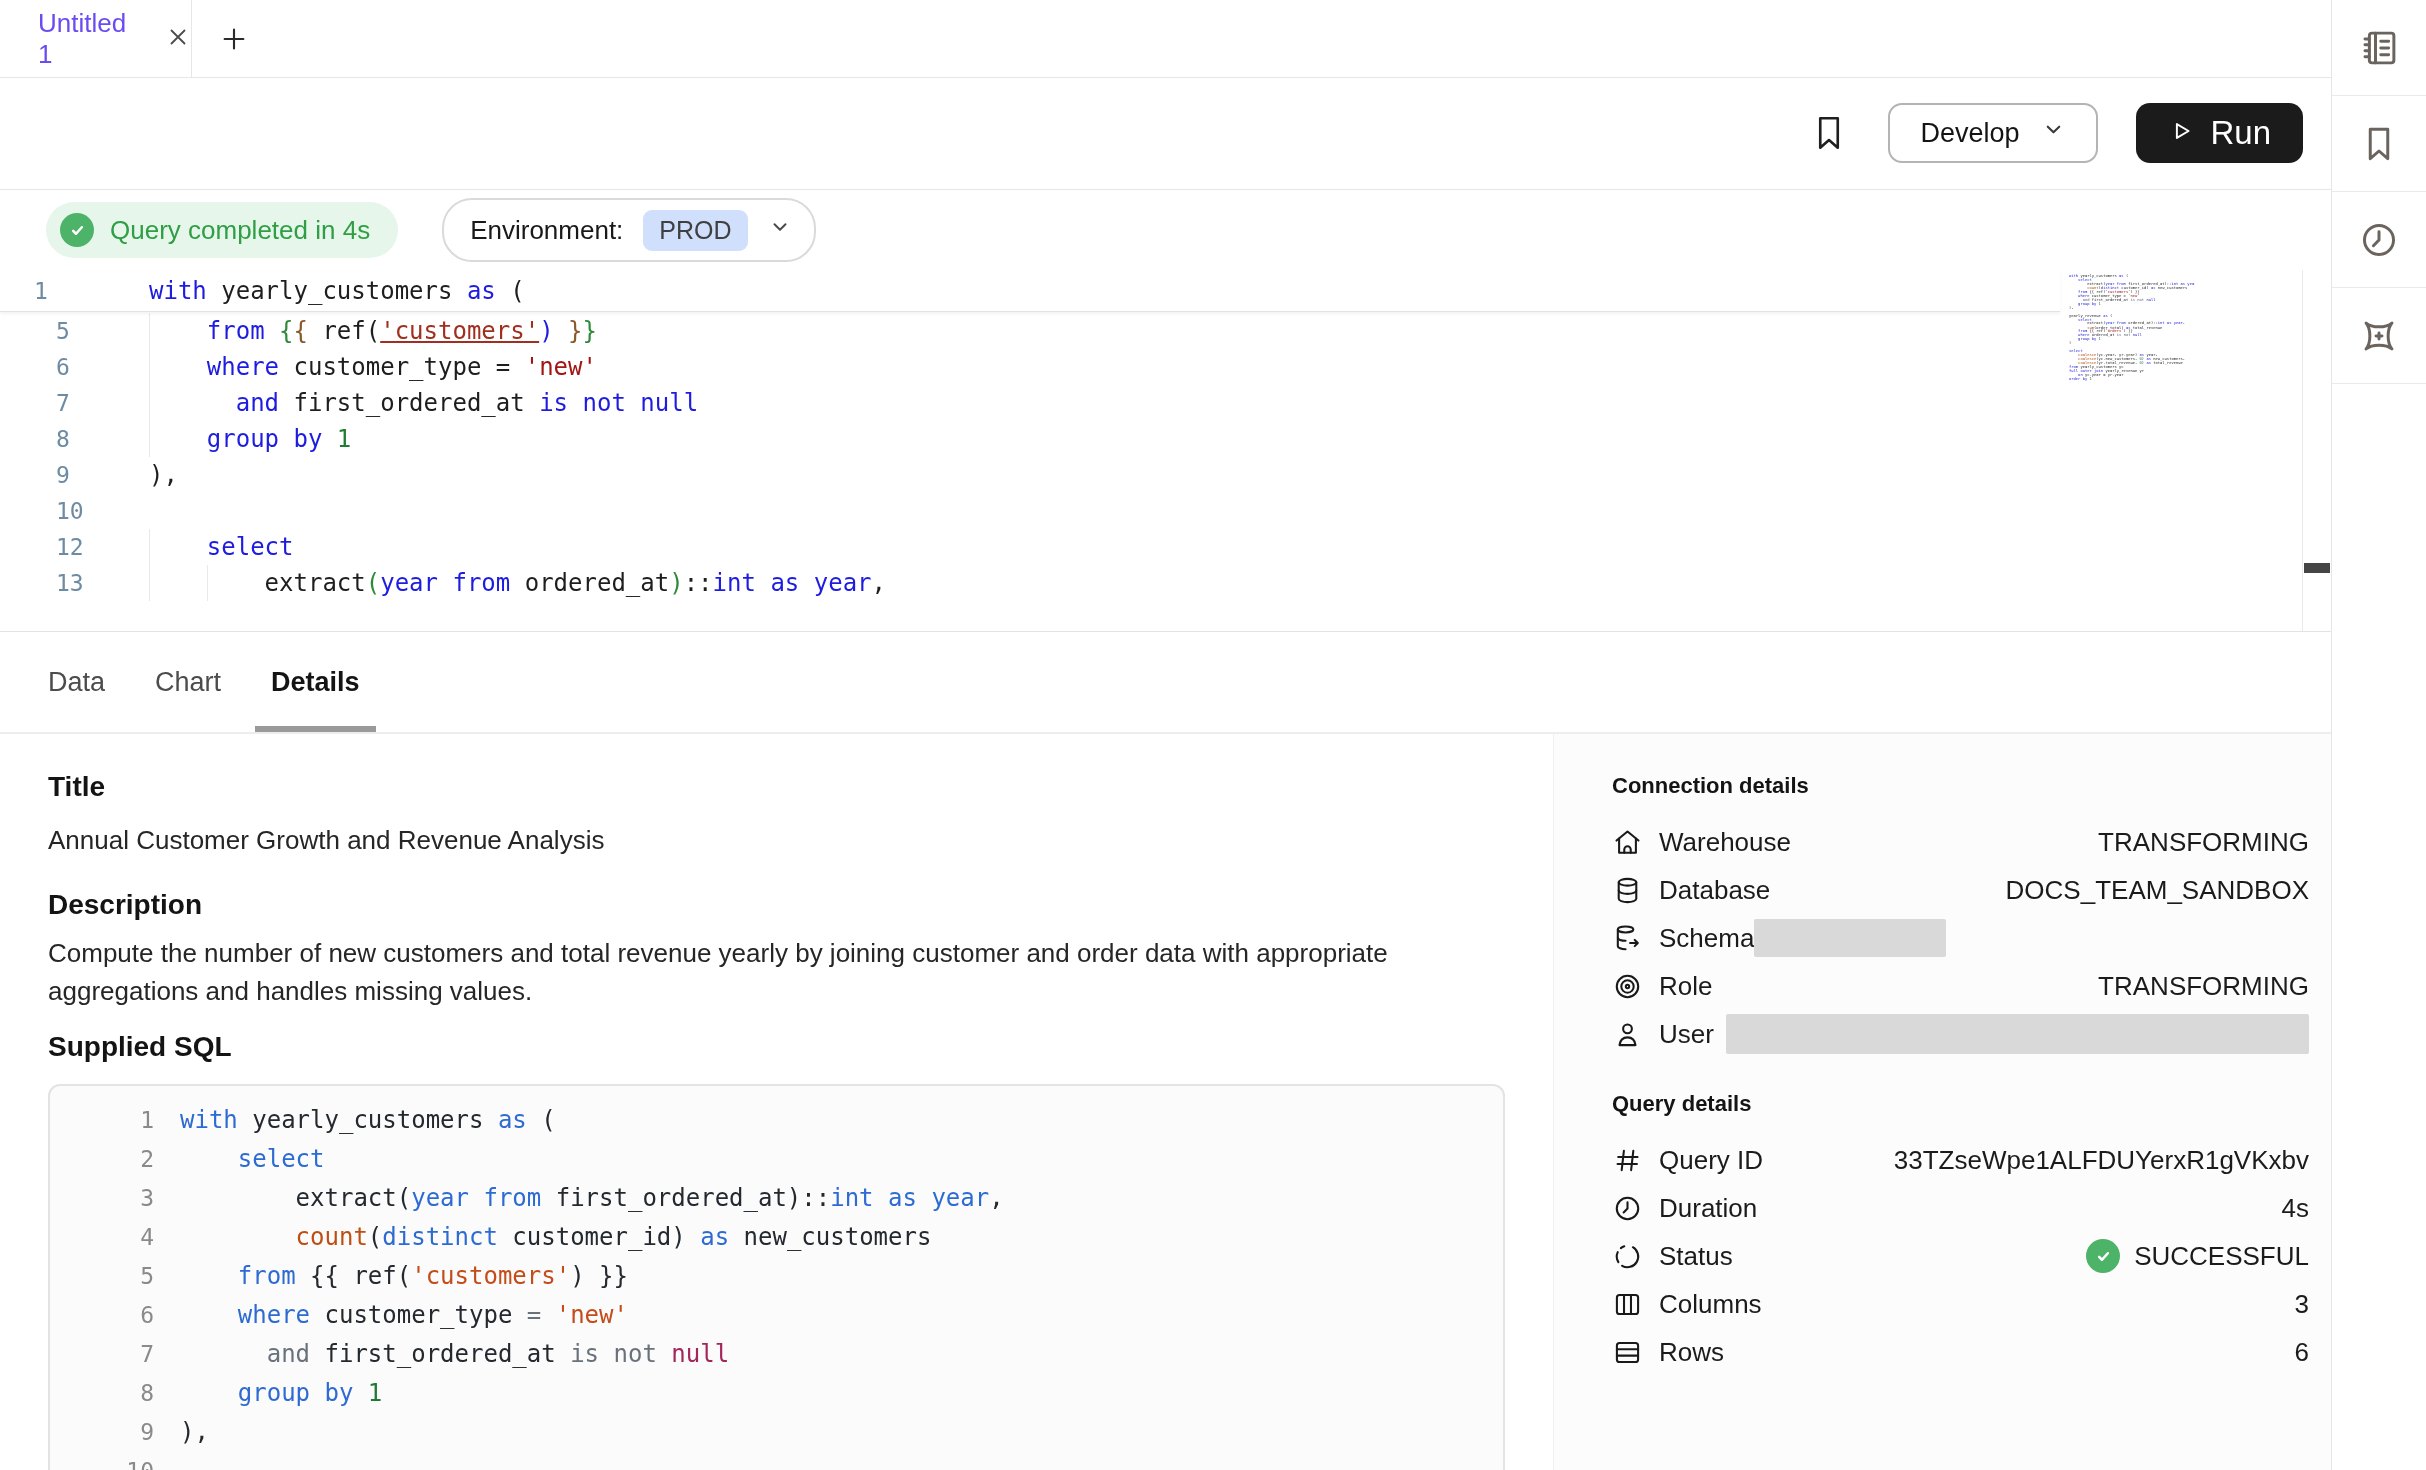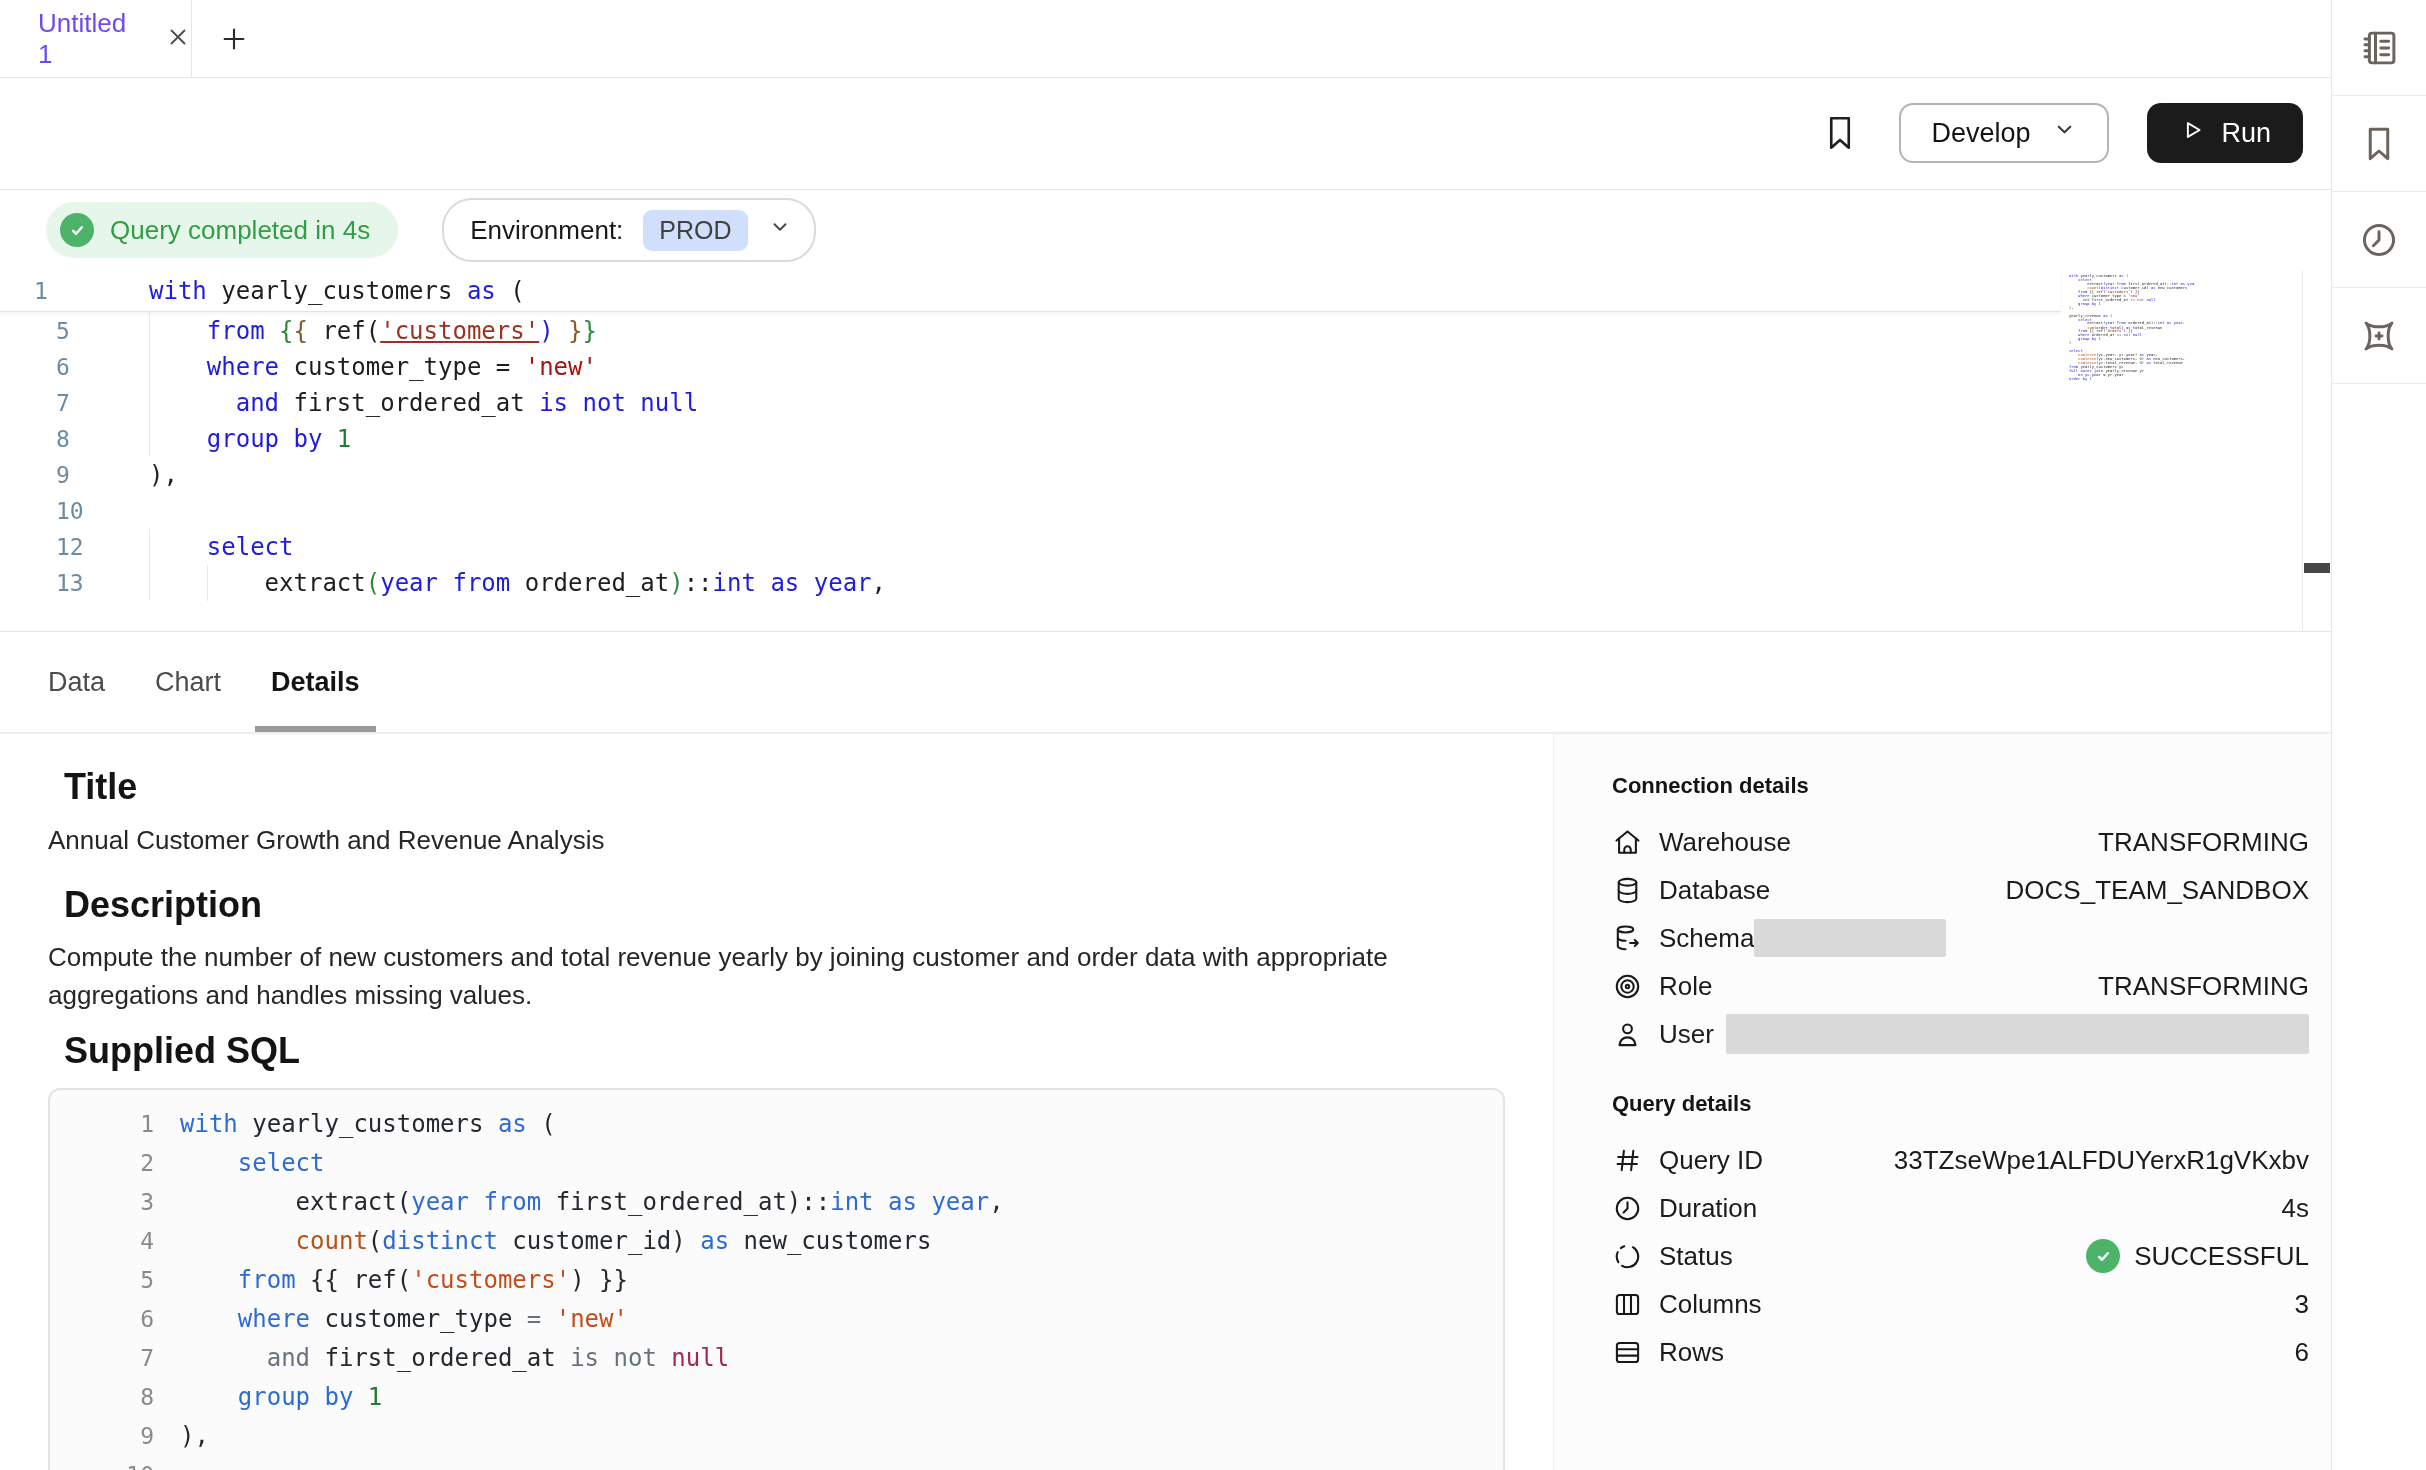--- a/index.html
+++ b/index.html
@@ -20,21 +20,21 @@
   .doc-tab .icn{width:26px;height:26px;color:#4b4b4b}
   .newtab{width:84px;display:flex;align-items:center;justify-content:center;color:#2b2b2b}
   .newtab .icn{width:30px;height:30px}
 
   
   .toolbar{position:absolute;top:77px;left:0;right:0;height:113px;border-bottom:1px solid #e6e6e6;display:flex;align-items:center;justify-content:flex-end;gap:38px;padding-right:28px;box-sizing:border-box}
   .bm-btn{width:42px;height:42px;color:#1f1f1f;background:none;border:none;padding:0;display:flex}
   .bm-btn .icn{width:42px;height:42px;stroke-width:1.5}
   .btn-develop{display:flex;align-items:center;gap:22px;height:60px;padding:0 30px;border:2px solid #b4b4b4;border-radius:14px;font-size:27px;color:#141414;background:#fff;font-family:inherit}
   .btn-develop .icn{width:25px;height:25px;color:#3a3a3a;stroke-width:2}
-  .btn-run{display:flex;align-items:center;gap:16px;height:60px;padding:0 32px;background:var(--run-bg,#1b1b1b);border-radius:14px;color:#fff;font-size:27px;border:none;font-family:inherit}
+  .btn-run{display:flex;align-items:center;gap:16px;height:60px;padding:0 32px;background:var(--run-bg,#1b1b1b);border-radius:14px;color:#fff;font-size:33px;border:none;font-family:inherit}
   .btn-run .icn{width:26px;height:26px;stroke-width:1.8}
 
   
   .statusbar{position:absolute;top:190px;left:0;right:0;height:80px;display:flex;align-items:center;gap:44px;padding-left:46px;box-sizing:border-box}
   .qpill{display:flex;align-items:center;gap:16px;height:56px;padding:0 28px 0 14px;background:var(--success-bg,#e7f6eb);border-radius:28px;color:var(--success,#2f9e44);font-size:26px;font-weight:500}
   .okdot{width:34px;height:34px;border-radius:50%;background:#4db368;display:flex;align-items:center;justify-content:center;flex:0 0 34px}
   .okdot .icn{width:19px;height:19px;color:#fff;stroke-width:3.2}
   .envsel{display:flex;align-items:center;gap:20px;height:60px;padding:0 22px 0 26px;border:2px solid #dadada;border-radius:30px;background:#fff;font-size:26px;color:#191919}
   .envpill{background:var(--env-bg,#cfdffc);color:#404040;border-radius:9px;padding:6px 16px;font-size:25px;font-weight:500}
   .envsel .icn{width:24px;height:24px;color:#4a4a4a;stroke-width:2}
@@ -64,21 +64,21 @@
 
   
   .rtabs{position:absolute;top:632px;left:0;right:0;height:102px;border-bottom:2px solid #ededed;display:flex;align-items:center;gap:50px;padding-left:48px;box-sizing:border-box}
   .rtab{font-size:27px;color:#4c4c4c;position:relative;height:100%;display:flex;align-items:center;cursor:default}
   .rtab.active{color:#141414;font-weight:700}
   .rtab.active::after{content:"";position:absolute;left:-16px;right:-16px;bottom:0;height:6px;background:#9a9a9a}
 
   
   .details{position:absolute;top:734px;left:0;width:2331px;height:736px;overflow:hidden}
   .dleft{position:absolute;left:48px;top:0;width:1457px}
-  .dh{font-size:36px;font-weight:700;color:#141414;line-height:34px;margin:16px}
+  .dh{font-size:28px;font-weight:700;color:#141414;line-height:34px;margin:0}
   .h-title{margin-top:36px}
   .p-title{font-size:26px;color:#262626;line-height:32px;margin:20px 0 0}
   .h-desc{margin-top:32px}
   .p-desc{font-size:26px;color:#262626;line-height:38px;margin:12px 0 0;width:1460px}
   .h-sql{margin-top:20px}
   .sqlbox{margin-top:20px;width:1457px;height:560px;border:2px solid #e3e3e3;border-radius:12px;background:#fbfbfb;box-sizing:border-box;padding-top:14px;font-family:"DejaVu Sans Mono",monospace;font-size:24px;overflow:hidden}
   .srow{height:39px;display:flex;align-items:center}
   .sln{flex:0 0 104px;text-align:right;color:#8a8a8a;font-size:23px}
   .sc{padding-left:26px;white-space:pre}
 

